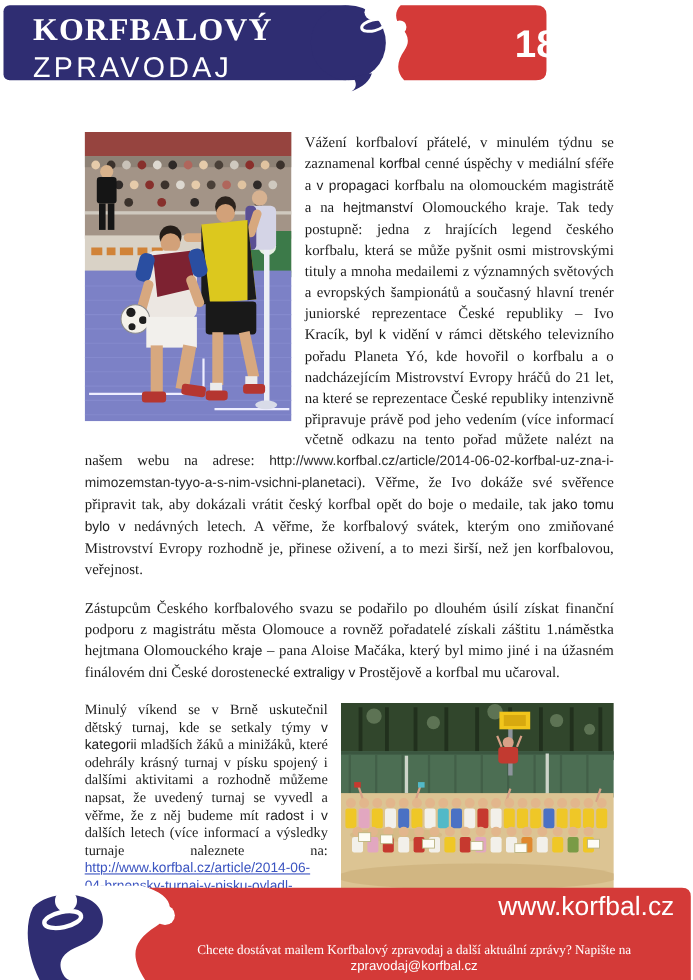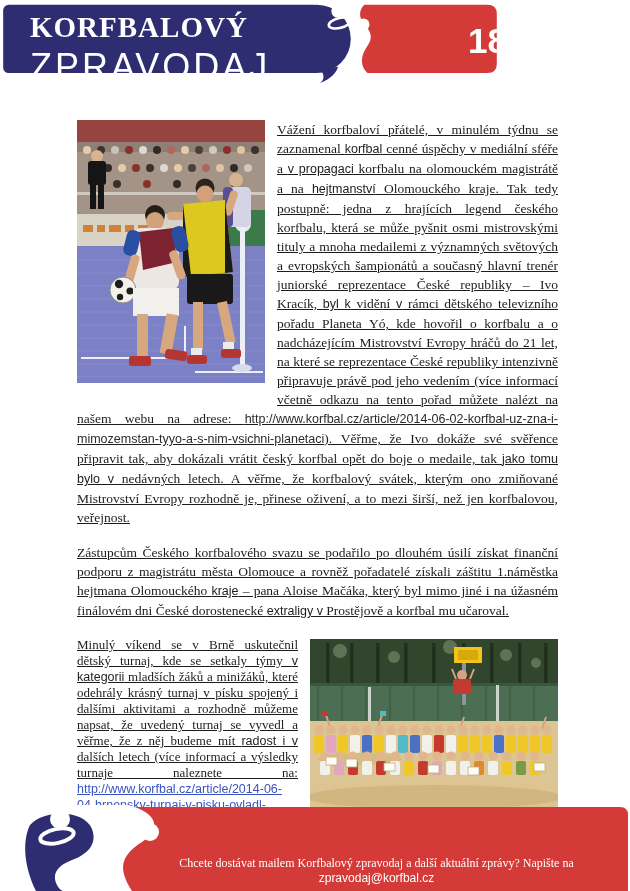--- a/index.html
+++ b/index.html
@@ -8,30 +8,30 @@
     width:630px;height:891px;position:relative;background:#fff;overflow:hidden;
     font-family:"Liberation Serif", serif;color:var(--ink);
   }
   .page{position:absolute;inset:0;}
   
   header{position:absolute;top:0;left:0;width:500px;height:105px;}
   header svg{position:absolute;inset:0;}
   .title1{position:absolute;left:30px;top:11px;font-family:"Liberation Serif",serif;
           font-weight:bold;font-size:29px;color:#fff;letter-spacing:1px;}
   .title2{position:absolute;left:30px;top:46px;font-family:"Liberation Sans",sans-serif;
-          font-weight:400;font-size:36px;color:#fff;letter-spacing:3px;}
+          font-weight:400;font-size:26px;color:#fff;letter-spacing:3px;}
   .issue{position:absolute;left:468px;top:21px;font-family:"Liberation Sans",sans-serif;
          font-weight:bold;font-size:35px;color:#fff;}
   
   main{position:absolute;top:100px;left:0;right:0;padding:20px 72px 0 77px;}
   figure{margin:0;}
   .photo1{float:left;width:188px;height:263px;margin:0 12px 8px 0;}
   .photo2{float:right;width:248px;height:170px;margin:2px 0 6px 12px;}
   .photo1 svg,.photo2 svg{display:block;width:100%;height:100%;}
-  .para{margin:0 0 16px 0;text-align:justify;font-size:13.5px;line-height:19px;text-decoration:underline;}
+  .para{margin:0 0 16px 0;text-align:justify;font-size:13.5px;line-height:19px;}
   .para.lh16{line-height:16px;font-size:13px;margin-bottom:3px;}
   .seg-serif{font-family:"Liberation Serif",serif;}
   .seg-sans{font-family:"Liberation Sans",sans-serif;font-size:12.5px;}
   .seg-url{font-family:"Liberation Sans",sans-serif;font-size:12.5px;color:#2b2b2b;}
   .seg-link{font-family:"Liberation Sans",sans-serif;font-size:12.5px;color:var(--link);
             text-decoration:underline;cursor:pointer;}
   
   footer{position:absolute;left:0;bottom:0;width:630px;height:86px;}
   footer svg{position:absolute;inset:0;}
   .contact{position:absolute;right:17px;top:5px;text-align:right;color:#fff;
@@ -320,19 +320,20 @@
       <path d="M116 2 H620 Q628 2 628 10 V86 H116 Z" fill="var(--red,#d43a38)"></path>
       <path d="M0 0 H128 C158 8 162 24 142 37 C120 51 118 64 132 86 H0 Z" fill="#fff"></path>
       <g>
         <path d="M30 20 C44 4 84 4 92 24 C98 40 86 50 72 55 C56 61 52 70 57 80 C59 84 61 85 63 86 H36 C24 62 22 36 30 20 Z" fill="var(--navy,#2f2d72)"></path>
         <circle cx="60" cy="14" r="10" fill="#fff"></circle>
         <ellipse cx="57" cy="31" rx="17" ry="7" fill="none" stroke="#fff" stroke-width="4" transform="rotate(-12 57 31)"></ellipse>
       </g>
       <circle cx="150" cy="27" r="9" fill="#fff"></circle>
     </svg>
     <div class="contact">
+      <div class="web">www.korfbal.cz</div>
     </div>
     <div class="note">
       <span>Chcete dostávat mailem Korfbalový zpravodaj a další aktuální zprávy? Napište na </span><span class="note-email">zpravodaj@korfbal.cz</span>
     </div>
   </footer>
 
 </div>
 
 </body></html>

